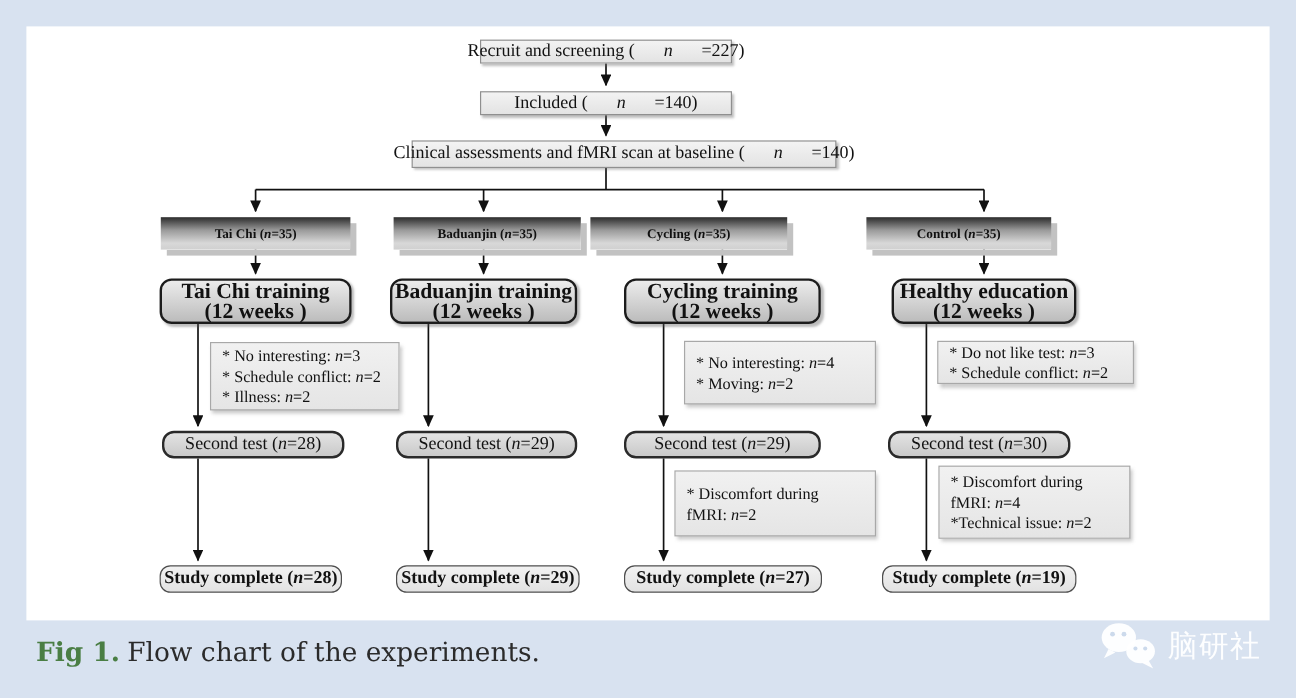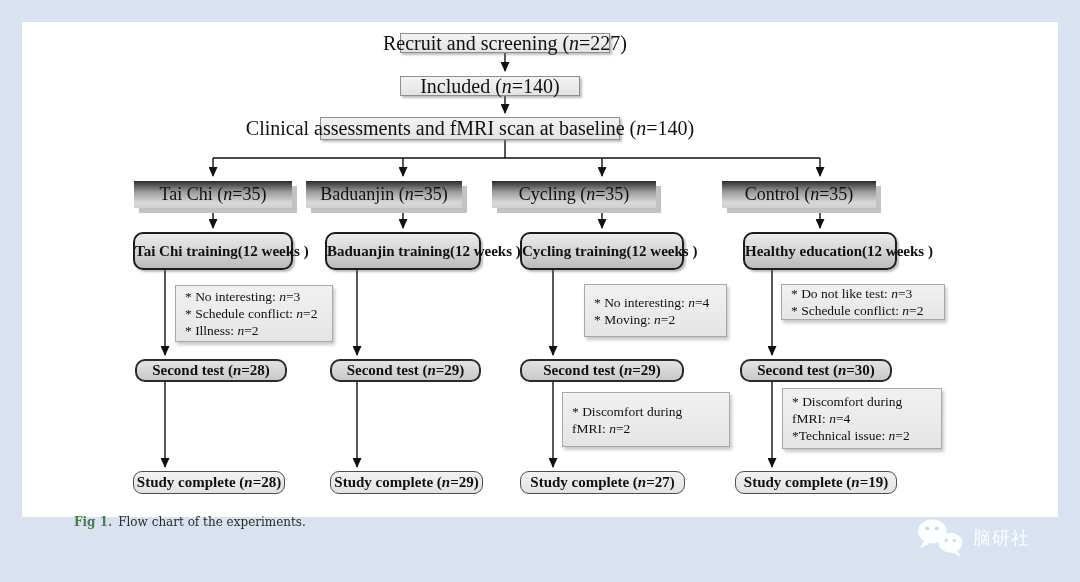--- a/index.html
+++ b/index.html
@@ -16,67 +16,67 @@
   svg.arrows{position:absolute;left:0;top:0;pointer-events:none;}
   .box{
     position:absolute;box-sizing:border-box;
     display:flex;align-items:center;justify-content:center;
     color:#111;text-align:center;white-space:nowrap;
   }
   .light{
     background:linear-gradient(180deg,#f3f3f3,#e3e3e3);
     border:1px solid #8f8f8f;
     box-shadow:2px 2px 2px rgba(110,110,110,.45);
-    font-size:20px;
+    font-size:15px;
+    gap:24px;
   }
   .dark{
     background:linear-gradient(180deg,#2b2b2b 0%,#9a9a9a 40%,#d8d8d8 80%,#d0d0d0 100%);
-    font-weight:normal;font-size:18px;
+    font-weight:bold;font-size:11px;
     box-shadow:5px 5px 0 #c2c2c2;
     text-align:center;
   }
   .training{
     background:linear-gradient(180deg,#ececec,#bcbcbc);
     border:2px solid #1c1c1c;border-radius:10px;
-    font-weight:bold;font-size:15px;line-height:17px;
-    flex-direction:row;
+    font-weight:bold;font-size:18px;line-height:17px;
+    flex-direction:column;
     box-shadow:2px 2px 2px rgba(90,90,90,.4);
-    justify-content:space-between;
   }
   .second{
     background:linear-gradient(180deg,#e3e3e3,#c9c9c9);
     border:2px solid #2a2a2a;border-radius:10px;
-    font-weight:bold;font-size:15px;
+    font-weight:normal;font-size:15px;
   }
   .complete{
     background:linear-gradient(180deg,#f2f2f2,#e2e2e2);
     border:1.5px solid #4d4d4d;border-radius:9px;
     font-weight:bold;font-size:15px;
   }
   .note{
     background:linear-gradient(180deg,#f1f1f1,#e5e5e5);
     border:1px solid #a8a8a8;
     box-shadow:2px 3px 3px rgba(100,100,100,.35);
     font-size:13.5px;line-height:17px;
     flex-direction:column;align-items:flex-start;justify-content:center;
     padding:0 9px;text-align:left;
   }
   i{font-style:italic;}
   #caption{
-    position:absolute;left:30px;top:515px;
+    position:absolute;left:30px;top:531px;
     font-family:"DejaVu Serif","Liberation Serif",serif;
-    font-size:12px;color:#2b2b2b;margin-left:44px;
+    font-size:22px;color:#2b2b2b;
   }
   #caption .figlabel{color:#4a7e44;font-weight:bold;margin-right:6px;}
   #watermark{
     position:absolute;left:915px;top:516px;width:140px;height:44px;
     display:flex;align-items:center;gap:8px;
   }
   #watermark .wm-text{
-    color:rgba(255,255,255,.95);font-size:18px;letter-spacing:1px;
+    color:rgba(255,255,255,.95);font-size:25px;letter-spacing:1px;
     font-family:Liberation Mono, monospace;
   }
 </style>
 </head>
 <body>
 
 <div id="stage">
   <div id="panel"></div>
 
   <svg class="arrows" width="1080" height="582">
@@ -111,37 +111,37 @@
       <line x1="553" y1="382" x2="553" y2="467" marker-end="url(#ah)"></line>
       <line x1="772" y1="382" x2="772" y2="467" marker-end="url(#ah)"></line>
     </g>
   </svg>
 
   <div class="box light" style="left:400px;top:33px;width:210px;height:20px">
     <span>Recruit and screening (</span>
       <i>n</i>
       <span>=227)</span>
   </div>
-  <div class="box light" style="left:400px;top:76px;width:180px;height:20px">
+  <div class="box light" style="left:400px;top:76px;width:210px;height:20px">
     <span>Included (</span>
       <i>n</i>
       <span>=140)</span>
   </div>
-  <div class="box light" style="left:320px;top:117px;width:300px;height:23px">
+  <div class="box light" style="left:343px;top:117px;width:354px;height:23px">
     <span>Clinical assessments and fMRI scan at baseline (</span>
       <i>n</i>
       <span>=140)</span>
   </div>
 
   <div class="box dark" style="left:134px;top:181px;width:158px;height:27px">
     <span>Tai Chi  (</span>
       <i>n</i>
       <span>=35)</span>
   </div>
-  <div class="box dark" style="left:306px;top:181px;width:156px;height:27px">
+  <div class="box dark" style="left:328px;top:181px;width:156px;height:27px">
     <span>Baduanjin (</span>
       <i>n</i>
       <span>=35)</span>
   </div>
   <div class="box dark" style="left:492px;top:181px;width:164px;height:27px">
     <span>Cycling (</span>
       <i>n</i>
       <span>=35)</span>
   </div>
   <div class="box dark" style="left:722px;top:181px;width:154px;height:27px">
@@ -165,21 +165,21 @@
   <div class="box training" style="left:743px;top:232px;width:154px;height:38px">
     <div>Healthy education</div>
     <div>(12 weeks )</div>
   </div>
 
   <div class="box note" style="left:175px;top:285px;width:158px;height:57px">
     <div><span>* No interesting: </span><i>n</i><span>=3</span></div>
     <div><span>* Schedule conflict: </span><i>n</i><span>=2</span></div>
     <div><span>* Illness: </span><i>n</i><span>=2</span></div>
   </div>
-  <div class="box note" style="left:584px;top:284px;width:143px;height:53px">
+  <div class="box note" style="left:570px;top:284px;width:160px;height:53px">
     <div><span>* No interesting: </span><i>n</i><span>=4</span></div>
     <div><span>* Moving: </span><i>n</i><span>=2</span></div>
   </div>
   <div class="box note" style="left:781px;top:284px;width:164px;height:36px">
     <div><span>* Do not like test: </span><i>n</i><span>=3</span></div>
     <div><span>* Schedule conflict: </span><i>n</i><span>=2</span></div>
   </div>
 
   <div class="box second" style="left:135px;top:359px;width:152px;height:23px">
     <span>Second test (</span>

